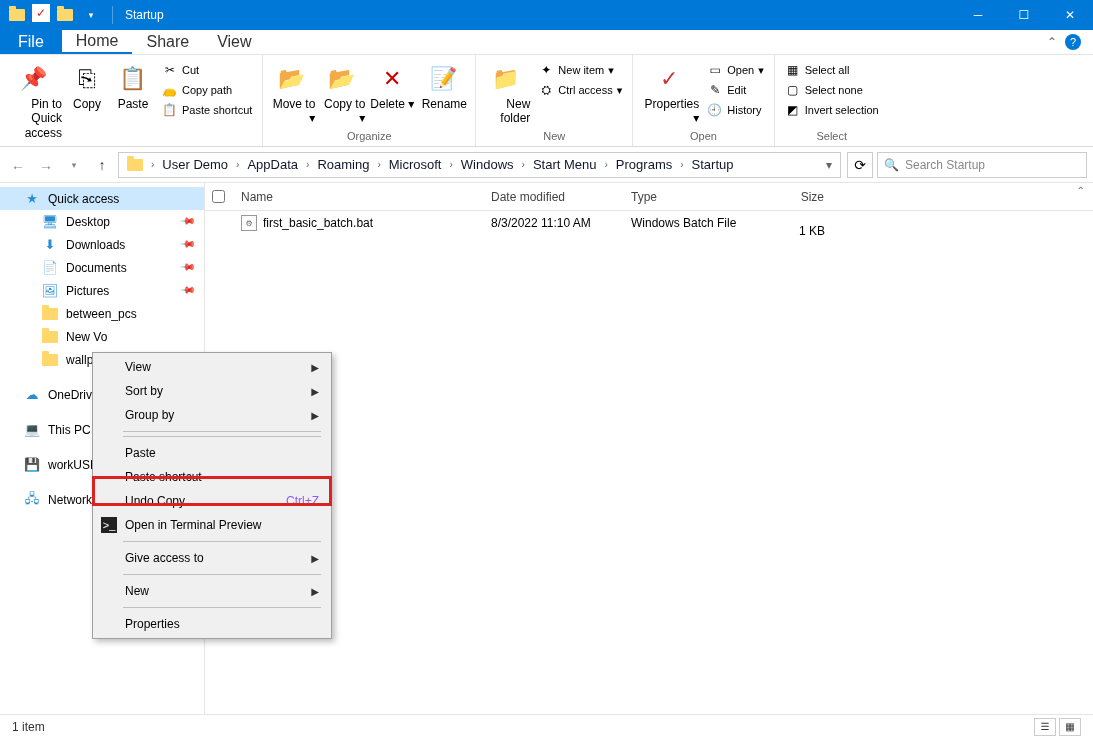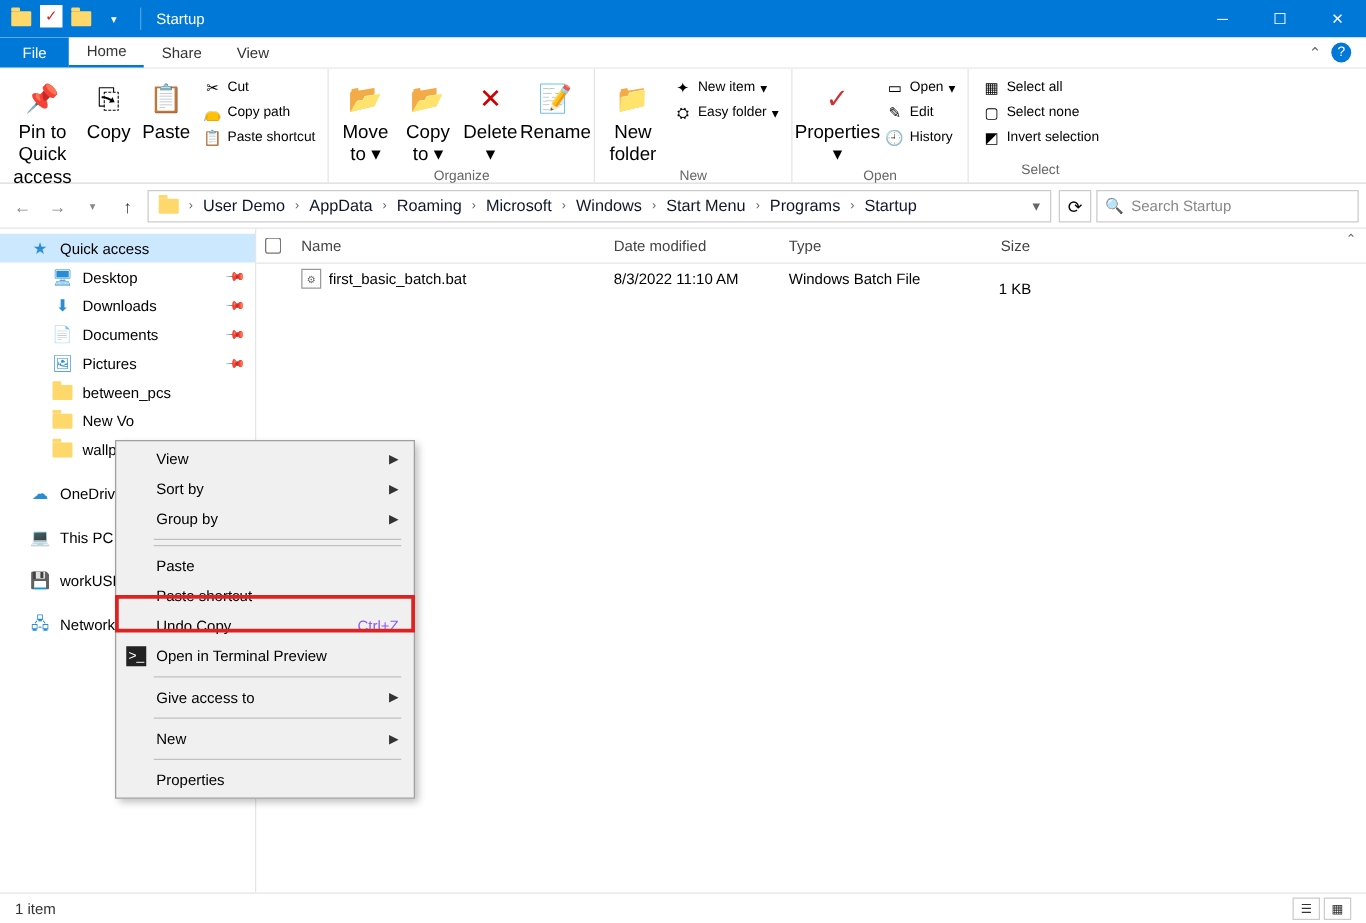--- a/index.html
+++ b/index.html
@@ -9,34 +9,34 @@
 .titlebar { height: 30px; background: #0078d7; display: flex; align-items: center; color: #fff; }
 .titlebar-icons { display: flex; gap: 4px; padding: 0 6px; }
 .tb-icon { width: 22px; height: 22px; display: flex; align-items: center; justify-content: center; font-size: 12px; }
 .titlebar-sep { width: 1px; height: 18px; background: rgba(255,255,255,0.3); margin: 0 4px; }
 .titlebar-title { padding-left: 8px; font-size: 12px; }
 .titlebar-spacer { flex: 1; }
 .winbtn { width: 46px; height: 30px; display: flex; align-items: center; justify-content: center; font-size: 12px; }
 
 
 .menutabs { height: 25px; background: #fff; display: flex; align-items: stretch; border-bottom: 1px solid #e5e5e5; }
-.menutab { padding: 0 14px; display: flex; align-items: center; font-size: 12px; color: #333; }
+.menutab { padding: 0 14px; display: flex; align-items: center; font-size: 16px; color: #333; }
 .menutab.file { background: #0078d7; color: #fff; padding: 0 18px; }
 .menutab.active { border-bottom: 2px solid #0078d7; }
 .menutabs-spacer { flex: 1; }
 .menutabs-right { display: flex; align-items: center; gap: 8px; padding-right: 12px; }
 
 
 .ribbon { height: 92px; background: #fff; border-bottom: 1px solid #dadada; display: flex; }
 .rgroup { display: flex; flex-direction: column; padding: 2px 6px; border-right: 1px solid #e5e5e5; }
 .rgroup-body { flex: 1; display: flex; align-items: flex-start; gap: 4px; padding-top: 2px; }
 .rgroup-label { text-align: center; font-size: 11px; color: #666; padding: 2px 0; }
 .rbig { display: flex; flex-direction: column; align-items: center; justify-content: center; width: 56px; gap: 2px; padding-top: 4px; }
 .rbig .ricon { width: 32px; height: 32px; display: flex; align-items: center; justify-content: center; font-size: 22px; }
-.rbig .rlabel { font-size: 15px; text-align: center; line-height: 1.2; }
+.rbig .rlabel { font-size: 12px; text-align: right; line-height: 1.2; }
 .rsmall-col { display: flex; flex-direction: column; gap: 2px; padding-top: 2px; }
 .rsmall { display: flex; align-items: center; gap: 4px; font-size: 11px; padding: 1px 4px; white-space: nowrap; }
 .rsmall .ricon { width: 16px; height: 16px; display: flex; align-items: center; justify-content: center; font-size: 12px; }
 
 
 .addrbar { height: 36px; display: flex; align-items: center; padding: 4px 6px; gap: 4px; border-bottom: 1px solid #e5e5e5; }
 .navbtn { width: 24px; height: 24px; display: flex; align-items: center; justify-content: center; color: #888; font-size: 14px; }
 .navbtn.enabled { color: #333; }
 .addrbox { flex: 1; height: 26px; border: 1px solid #ccc; display: flex; align-items: center; padding: 0 4px; gap: 2px; }
 .crumb { padding: 2px 4px; font-size: 13px; color: #0f172a; display: flex; align-items: center; gap: 4px; }
@@ -180,21 +180,21 @@
   </div>
 
   <div class="rgroup">
     <div class="rgroup-body">
       <div class="rbig" style="width:48px;">
         <div class="ricon">📁</div>
         <div class="rlabel">New folder</div>
       </div>
       <div class="rsmall-col">
         <div class="rsmall"><span class="ricon">✦</span><span>New item</span> ▾</div>
-        <div class="rsmall"><span class="ricon">⛭</span><span>Easy folder</span> ▾</div>
+        <div class="rsmall"><span class="ricon">⛭</span><span>Ctrl access</span> ▾</div>
       </div>
     </div>
     <div class="rgroup-label">New</div>
   </div>
 
   <div class="rgroup">
     <div class="rgroup-body">
       <div class="rbig" style="width:60px;">
         <div class="ricon" style="color:#c33;">✓</div>
         <div class="rlabel"><span>Properties</span> ▾</div>

